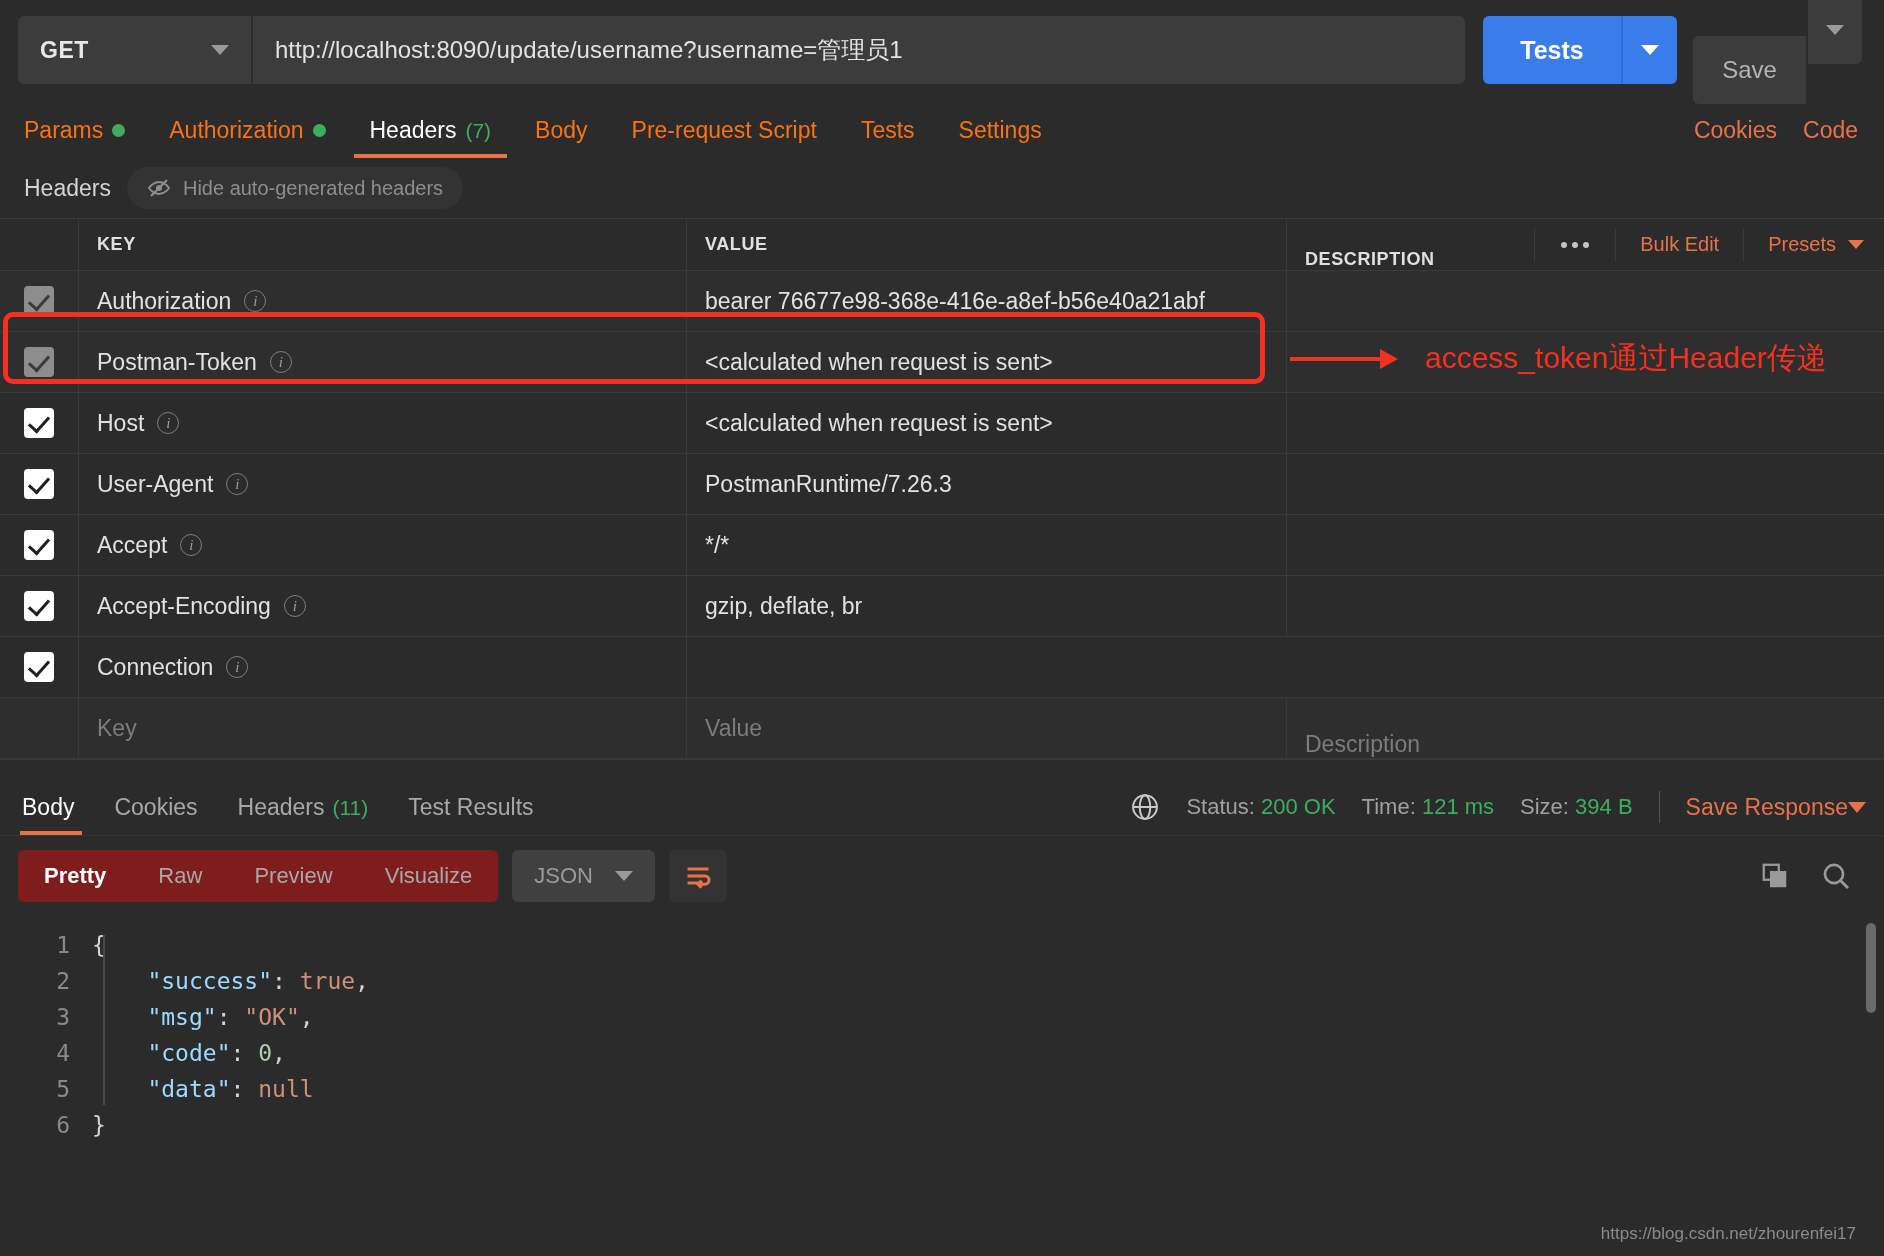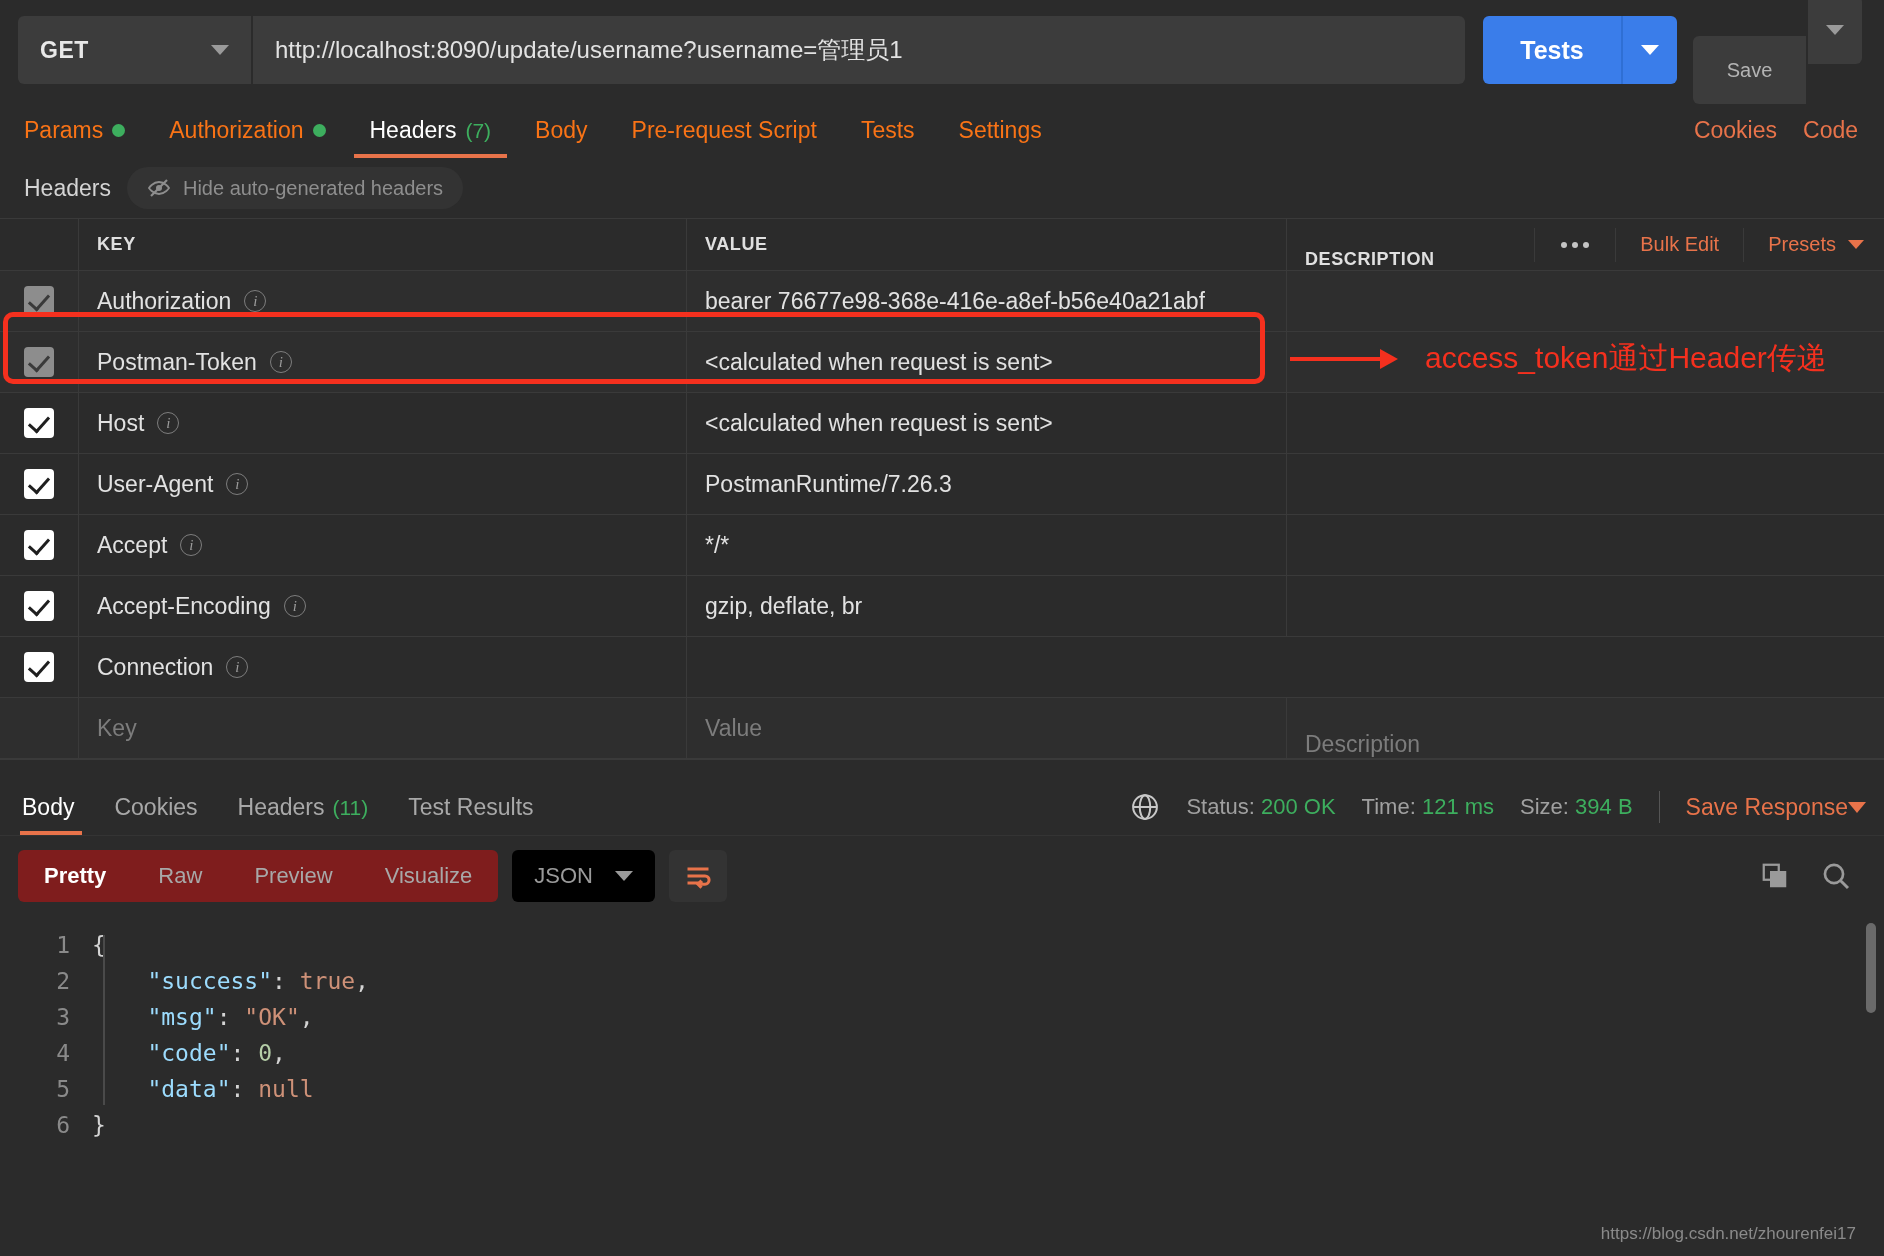--- a/index.html
+++ b/index.html
@@ -62,21 +62,21 @@
     border-left: 2px solid #2f6fd4;
     display: flex; align-items: center; justify-content: center;
   }
   .send-caret .caret-down { border-top-color: #fff; }
   .save-group { display: flex; margin-left: 16px; }
   .save-btn {
     background: #3c3c3c; color: #b4b4b4;
     height: 68px; width: 113px;
     border-radius: 6px 0 0 6px;
     display: flex; align-items: center; justify-content: center;
-    font-size: 20px;
+    font-size: 24px;
     margin-top: 40px;
   }
   .save-caret {
     background: #3c3c3c; height: 68px; width: 56px;
     border-radius: 0 6px 6px 0;
     border-left: 2px solid #2b2b2b;
     display: flex; align-items: center; justify-content: center;
   }
 
   
@@ -230,21 +230,21 @@
     padding: 0 18px; gap: 14px;
     border-top: 1px solid #343434;
   }
   .seg {
     background: #7f1d1d; border-radius: 6px; height: 52px;
     display: flex; align-items: center;
   }
   .seg-item { padding: 0 26px; font-size: 22px; color: #a8a8a8; height: 100%; display:flex; align-items:center; }
   .seg-item.active { color: #fff; font-weight: bold; }
   .fmt-box {
-    background: #000000; border-radius: 6px; height: 52px;
+    background: #404040; border-radius: 6px; height: 52px;
     display: flex; align-items: center; gap: 22px; padding: 0 22px;
     font-size: 22px; color: #9a9a9a;
   }
   .wrap-box {
     background: #333333; border-radius: 6px; height: 52px; width: 58px;
     display: flex; align-items: center; justify-content: center;
   }
   .tool-right { margin-left: auto; display: flex; align-items: center; gap: 30px; padding-right: 14px; }
 
   

